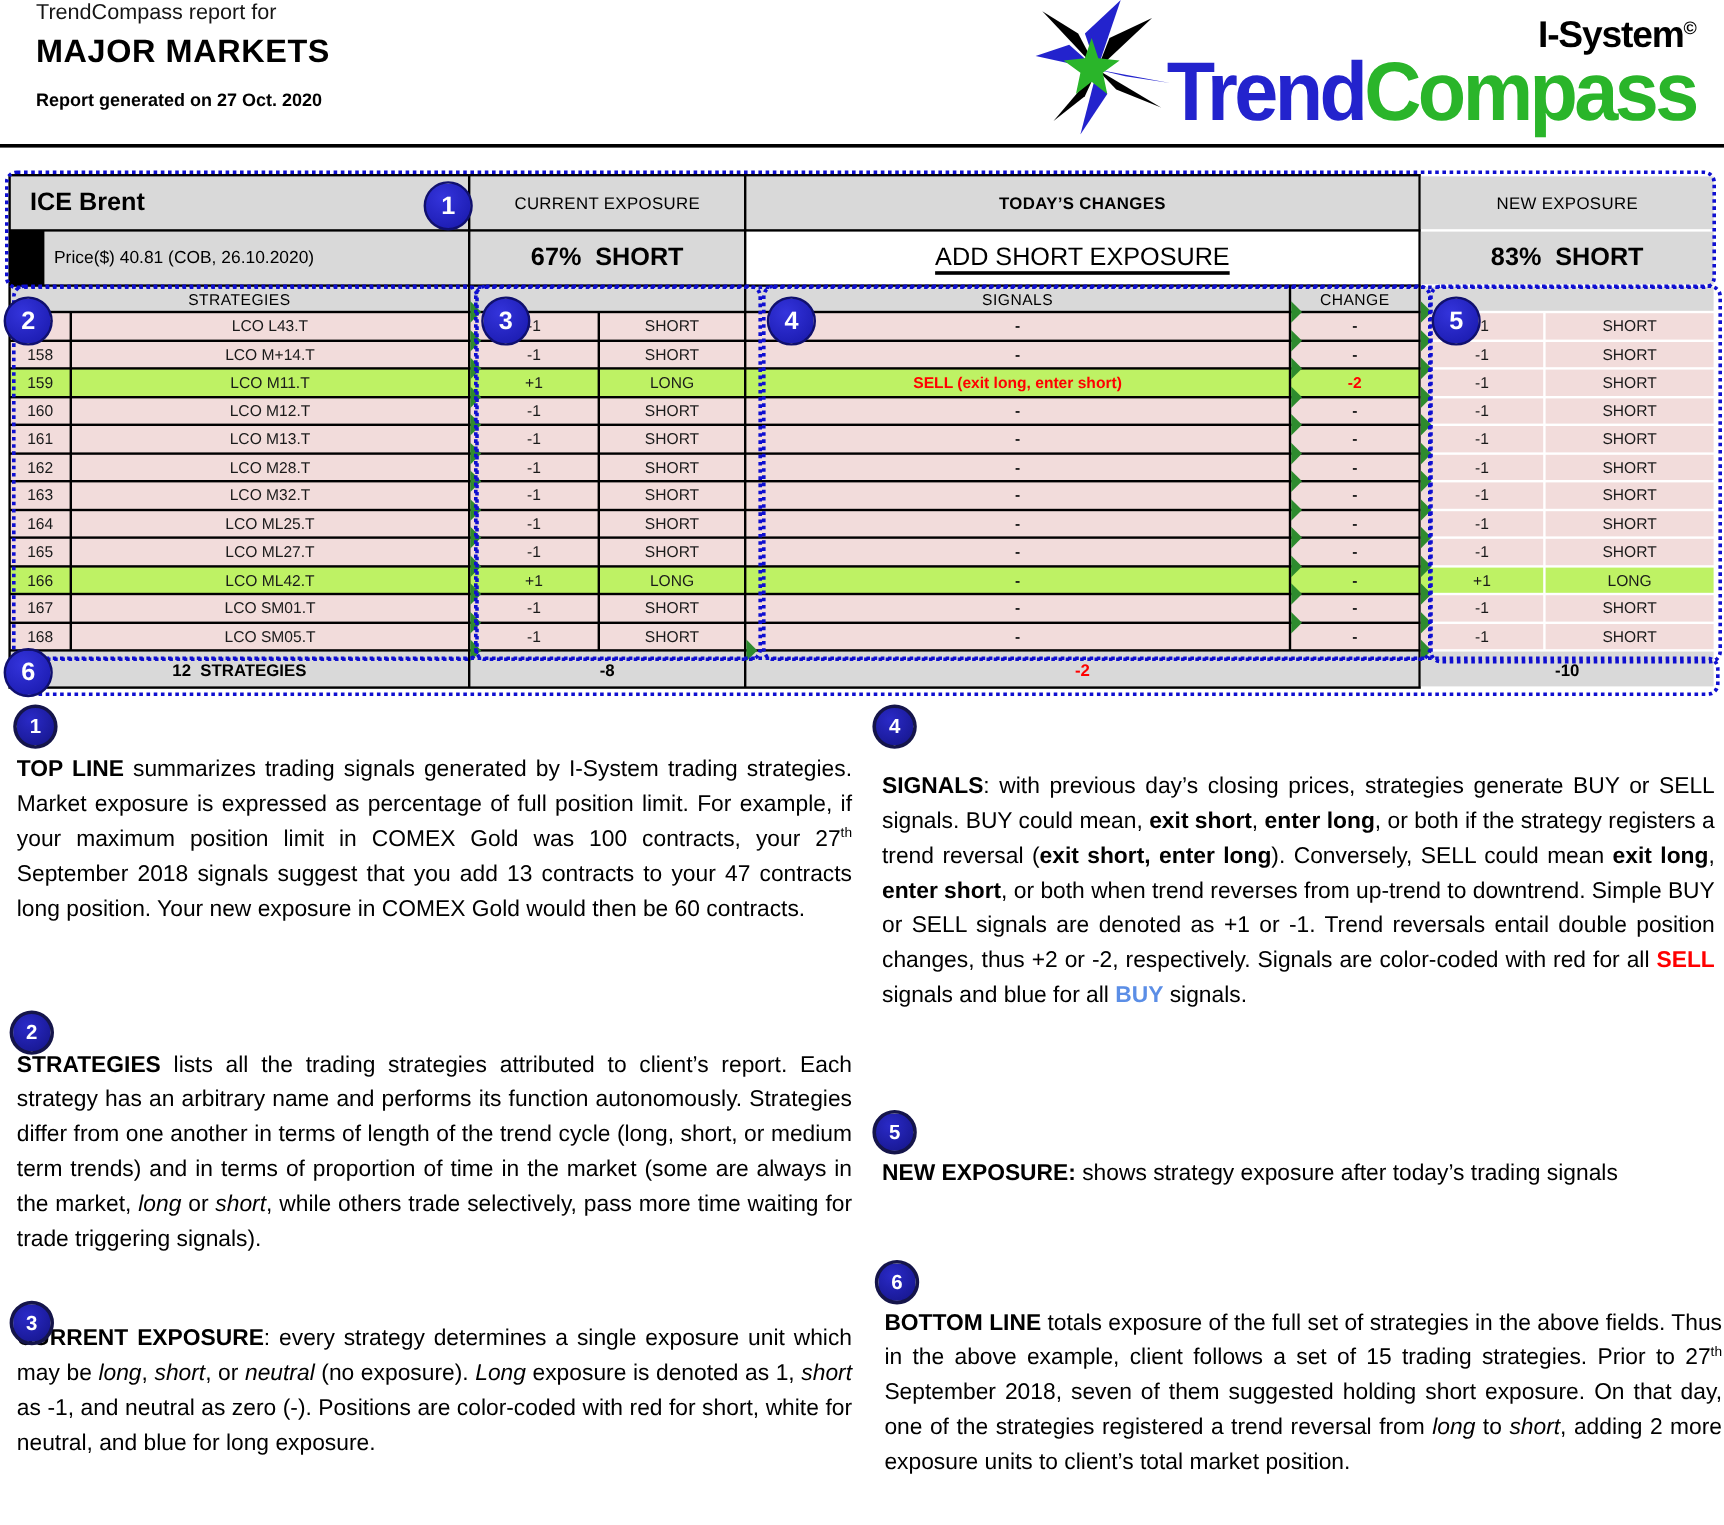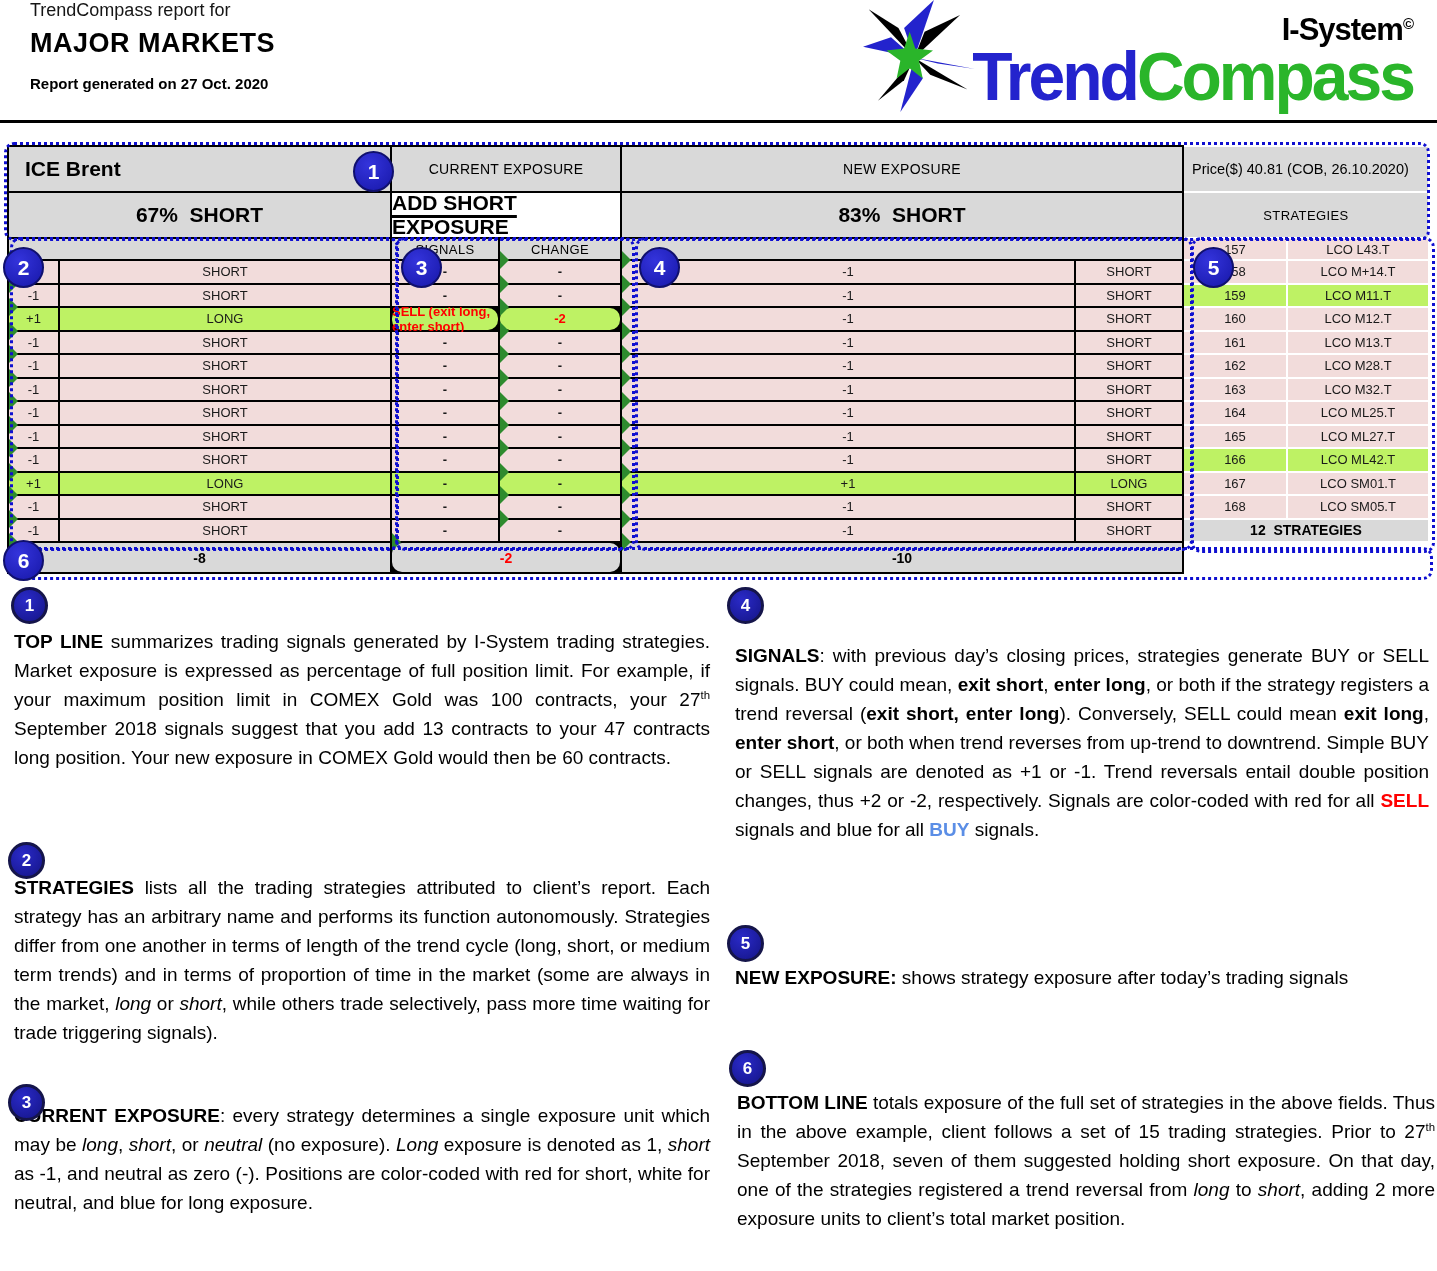--- a/index.html
+++ b/index.html
@@ -32,28 +32,28 @@
   .sp2{grid-column:span 2;}
   .gray{background:#d9d9d9;}
   .short{background:#f2dcdb;}
   .long{background:#bef264;}
   .white{background:#fff;}
   .left{justify-content:flex-start;}
   .market{font-size:21px;font-weight:bold;padding-left:16px;}
   .colhead{font-size:14px;letter-spacing:.3px;}
   .colhead.bold{font-weight:bold;}
   .bigval{font-size:21px;font-weight:bold;white-space:pre-wrap;}
-  .price{font-size:14.5px;padding-left:8px;}
-  .action{font-size:21px;font-weight:bold;}
+  .price{font-size:14.5px;padding-left:8px;margin-left:28px;}
+  .action{font-size:21px;font-weight:normal;}
   .action span{text-decoration:underline;text-underline-offset:5px;
                text-decoration-thickness:2.5px;}
   .subhead{font-size:13px;letter-spacing:.4px;}
   .c-num,.c-name,.c-val,.c-pos{font-size:13px;color:#1a1a1a;}
   .c-sig,.c-chg{font-size:13px;font-weight:bold;color:#1a1a1a;}
-  .redtxt{color:#ff0000 !important;border-radius:10px;}
+  .redtxt{color:#ff0000 !important;}
   .totcell{font-size:14px;font-weight:bold;white-space:pre-wrap;}
   .gtri::before{content:"";position:absolute;left:0;top:-10px;width:0;height:0;z-index:3;
         border-left:9px solid #2e8b2e;border-top:9px solid transparent;
         border-bottom:9px solid transparent;}
 
   
   .drect{position:absolute;border:3px dotted #0f0fd0;border-radius:10px;
          z-index:4;pointer-events:none;}
 
   
@@ -98,20 +98,21 @@
   </div>
 </div>
 
 <div class="sep"></div>
 
 <div id="tablewrap">
   <div id="tgrid">
 
     <div class="cell sp2 gray left market">ICE Brent</div>
     <div class="cell sp2 gray colhead">CURRENT EXPOSURE</div>
+    <div class="cell sp2 gray colhead bold">TODAY’S CHANGES</div>
     <div class="cell sp2 gray colhead">NEW EXPOSURE</div>
 
     <div class="cell sp2 gray left price">Price($) 40.81 (COB, 26.10.2020)</div>
     <div class="cell sp2 gray bigval">67%  SHORT</div>
     <div class="cell sp2 white action">
         <span>ADD SHORT EXPOSURE</span>
       </div>
     <div class="cell sp2 gray bigval">83%  SHORT</div>
 
     <div class="cell sp2 gray subhead">STRATEGIES</div>

